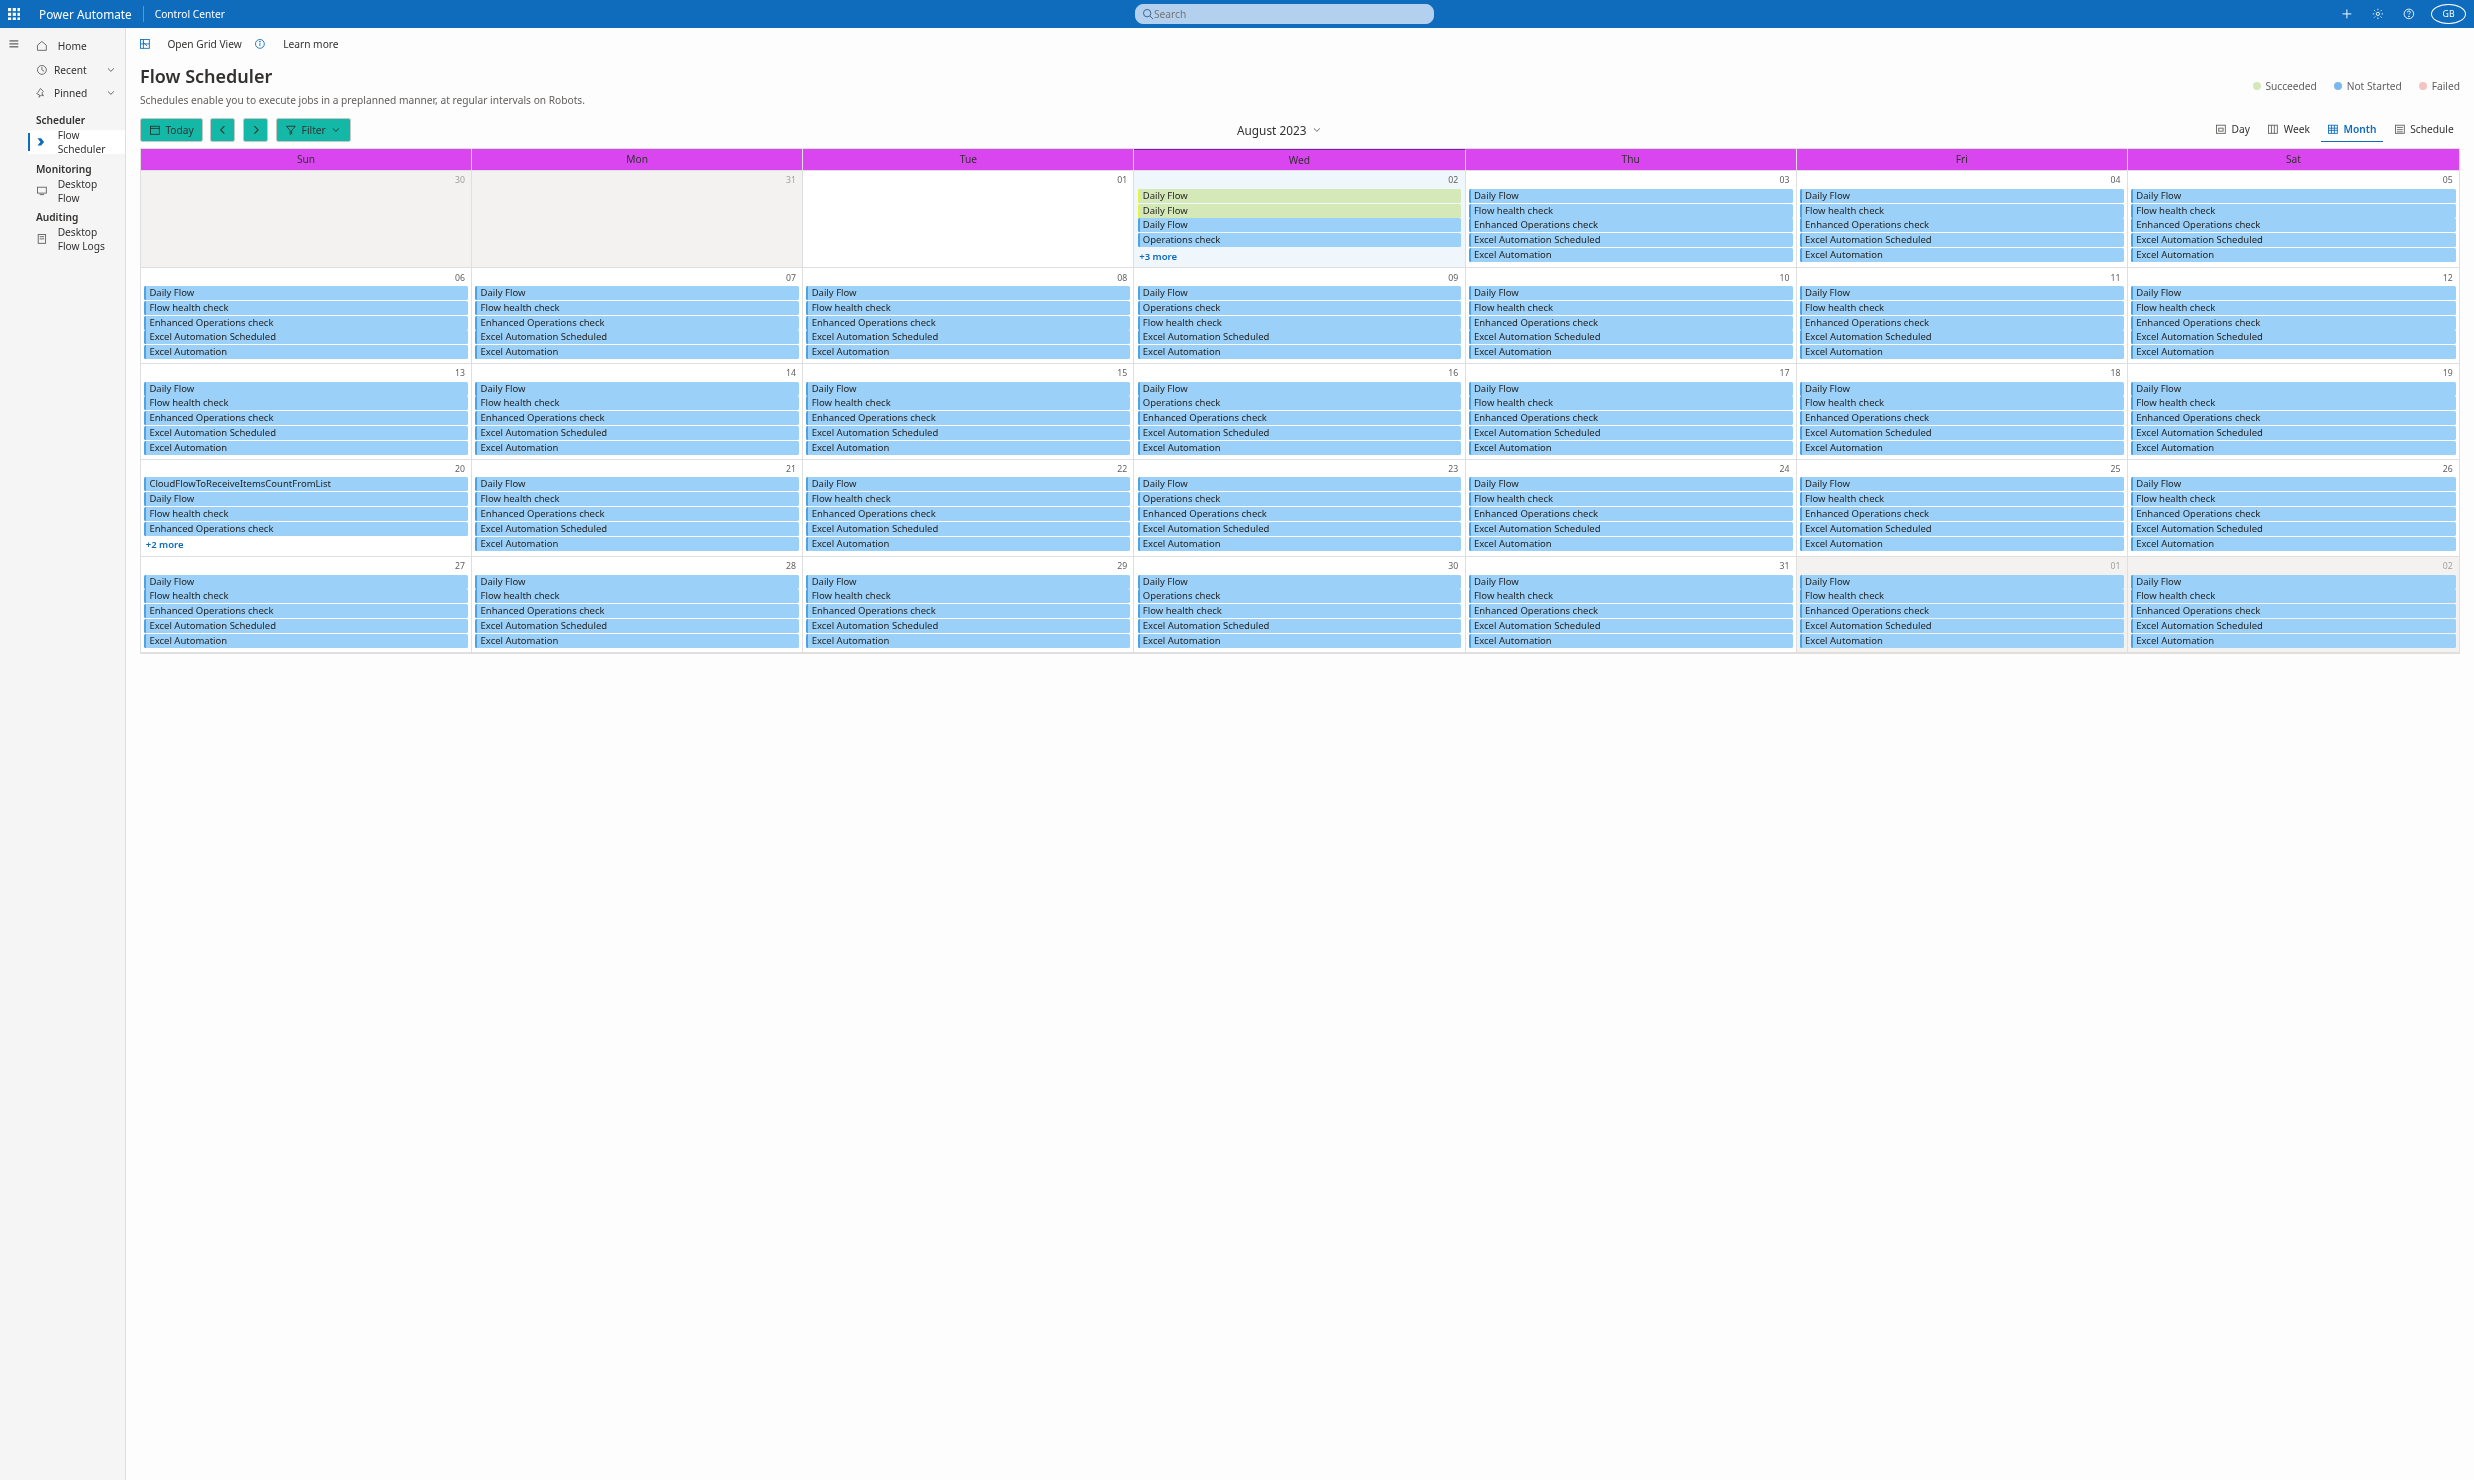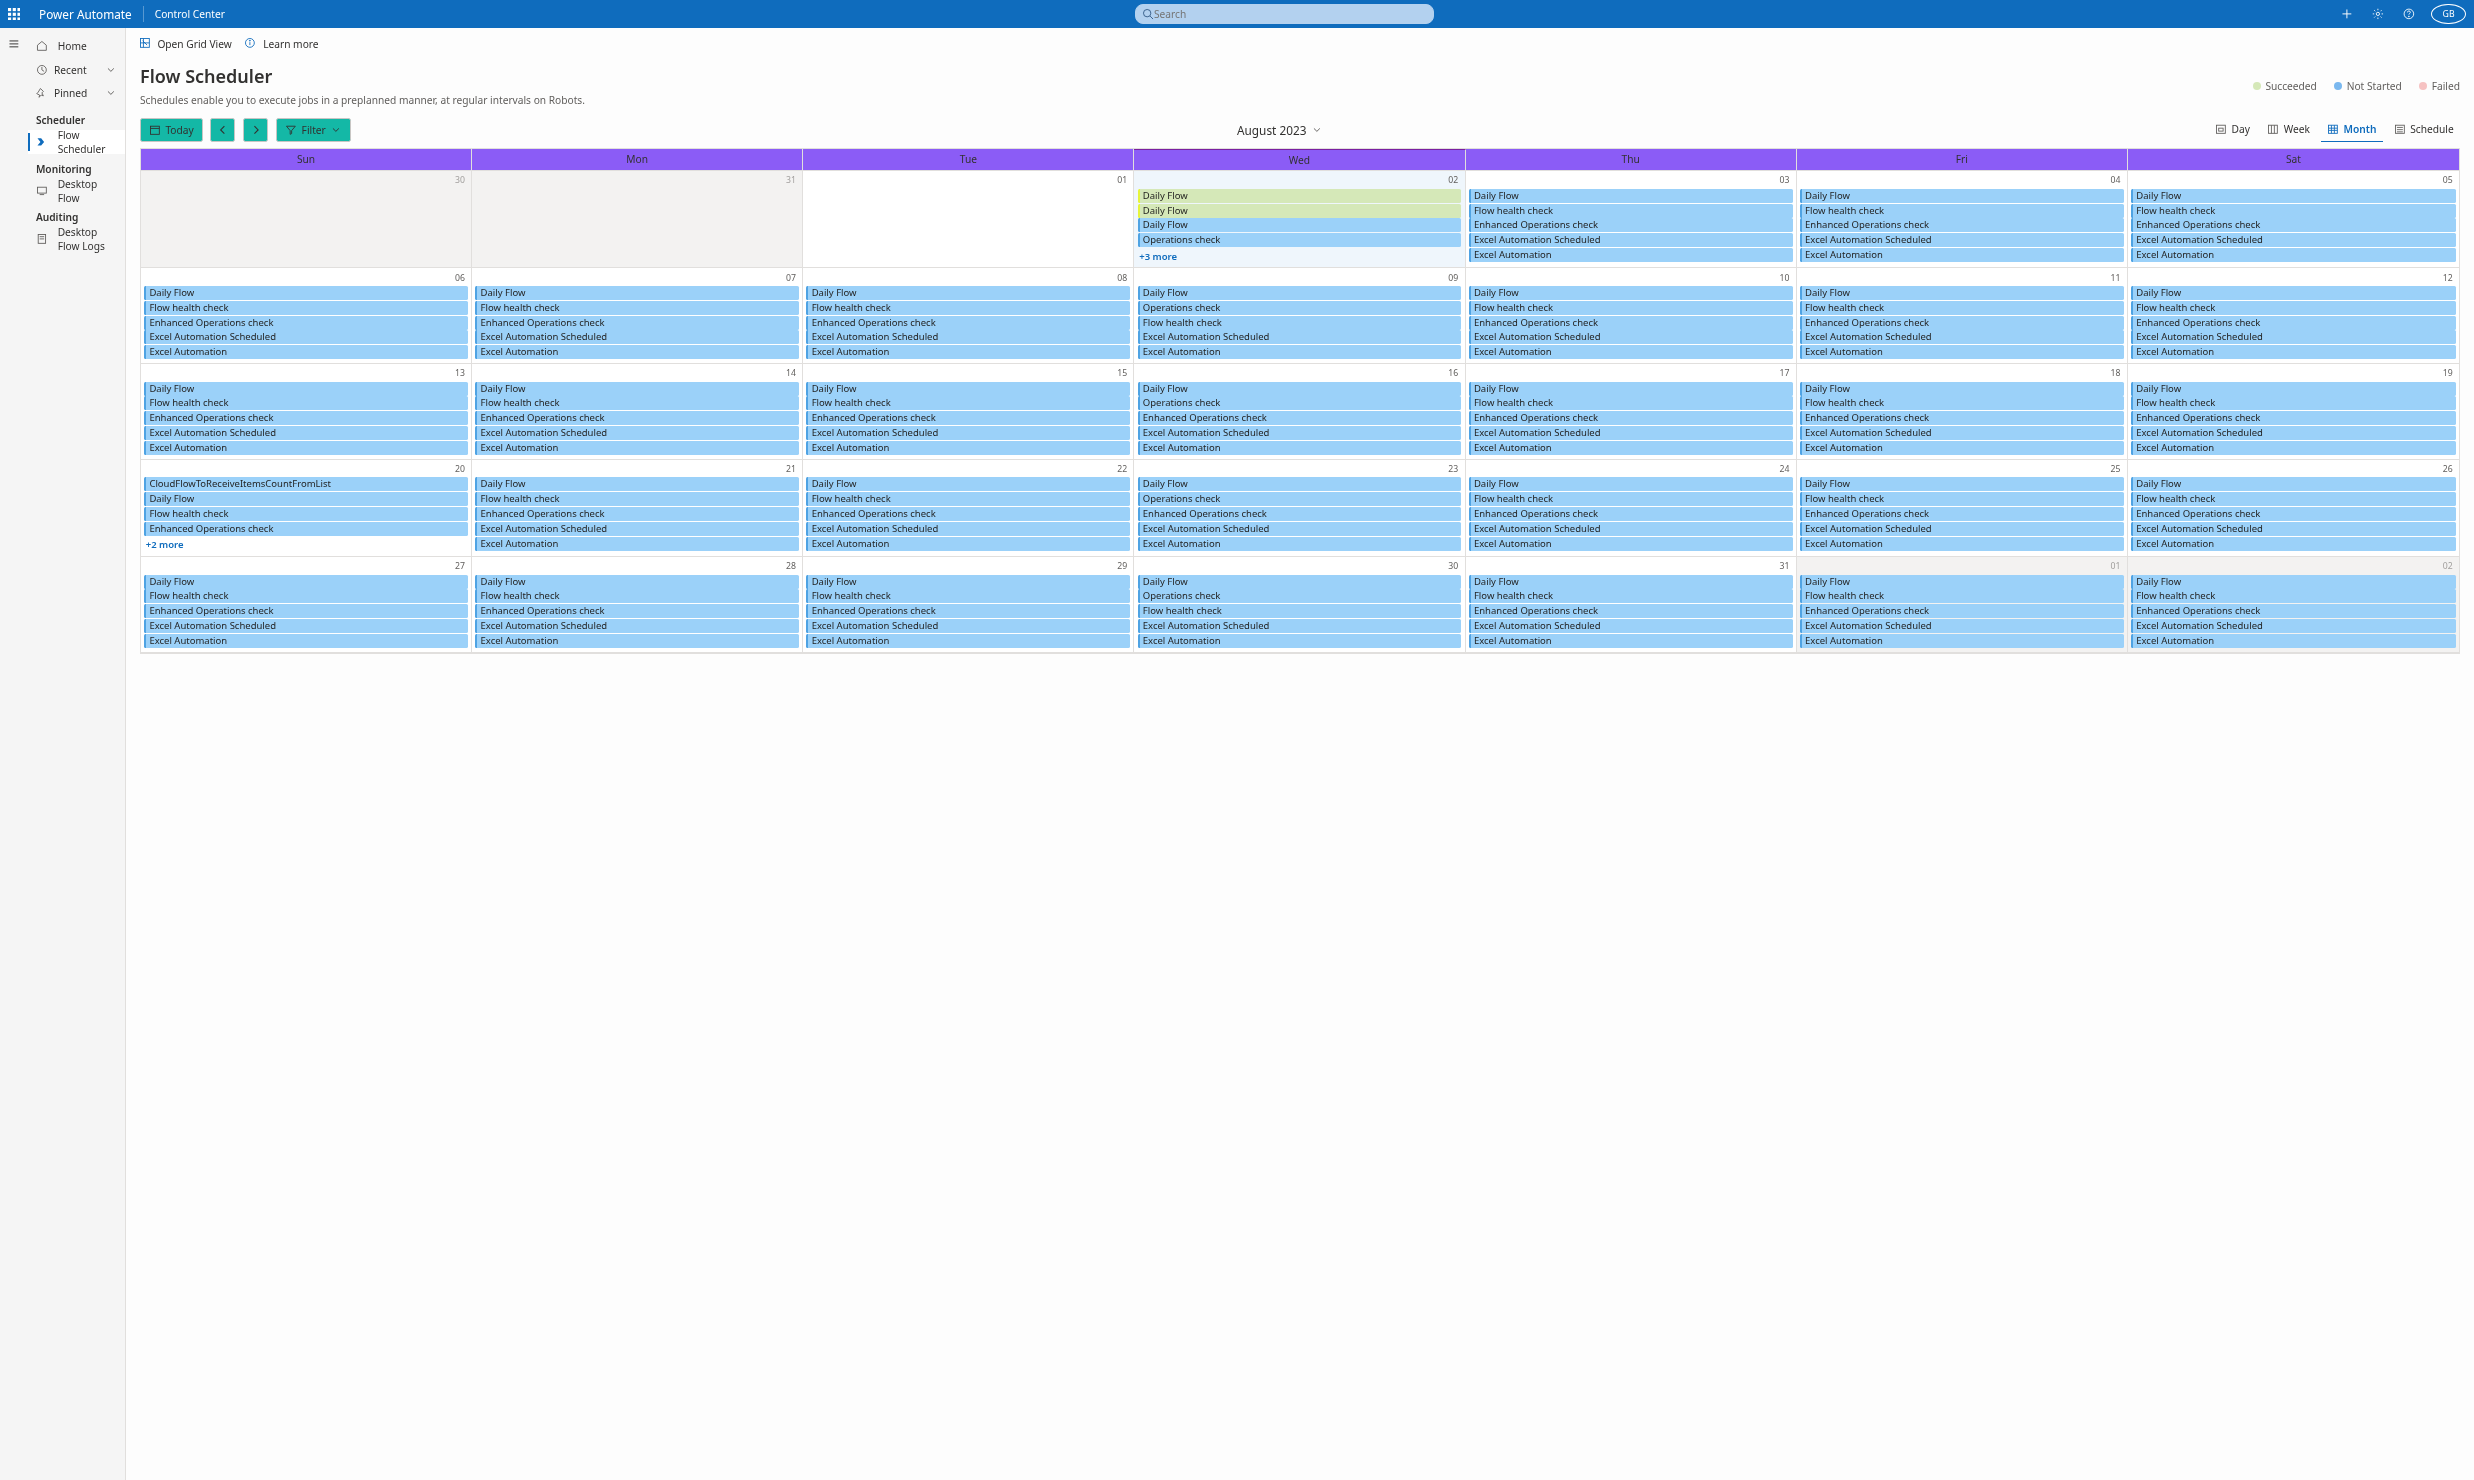--- a/index.html
+++ b/index.html
@@ -19,36 +19,36 @@
 .rail{width:28px;background:#f5f5f5;border-right:0;padding-top:9.5px;display:flex;justify-content:center}
 .hamburger{cursor:pointer}
 .sidebar{width:98px;background:#f5f5f5;border-right:0.8px solid #e1dfdd;padding-top:6.3px;font-size:10.2px}
 .sb-item{display:flex;align-items:center;gap:10px;height:23.6px;padding:0 7.9px;cursor:pointer;position:relative}
 .sb-item.with-chev{justify-content:space-between}
 .sb-sect{font-weight:600;padding:7.9px 7.9px 3.2px;font-size:10.2px}
 .sb-item.active{background:#fff;font-weight:400}
 .sb-item.active::before{content:"";position:absolute;left:0;top:3.2px;bottom:3.2px;width:2.4px;background:#0f6cbd}
 .main{flex:1;overflow:auto;background:#fdfdfd}
 .cmdbar{height:31.5px;display:flex;align-items:center;gap:12.6px;padding:0 12.6px;border-bottom:0}
-.cmd-link{display:flex;gap:7px;color:#323130;cursor:pointer;font-size:10.2px}
+.cmd-link{display:flex;align-items:center;gap:17px;color:#323130;cursor:pointer;font-size:10.2px}
 .title-block{padding:4.7px 14px 7.9px}
 .title{font-size:18px;font-weight:600;margin-bottom:4.7px}
 .subtitle{color:#605e5c;font-size:10.2px}
 .title-row{display:flex;justify-content:space-between;align-items:flex-end}
 .legend{display:flex;gap:17.3px;align-items:center;font-size:10.2px;color:#605e5c}
 .legend .dot{width:7.9px;height:7.9px;border-radius:50%;display:inline-block;margin-right:4.7px}
 .toolbar{display:flex;align-items:center;padding:3.2px 14px 6.3px;gap:7.9px}
 .btn{height:23.6px;border:0.8px solid #c8c6c4;background:#14b8a6;border-radius:2.4px;display:flex;align-items:center;padding:0 7.9px;gap:4.7px;cursor:pointer;font-size:10.2px}
 .btn.icon-only{width:25px;justify-content:center;padding:0}
 .spacer{flex:1}
 .month-picker{display:flex;align-items:center;gap:4.7px;font-size:11.8px;cursor:pointer}
 .view-tabs{display:flex;gap:4.7px}
 .vtab{display:flex;align-items:center;gap:4.7px;padding:0 6.3px;height:23.6px;cursor:pointer;border-bottom:1.6px solid transparent;font-size:10.2px;color:#323130}
 .vtab.active{border-bottom-color:#0f6cbd;color:#0f6cbd;font-weight:600}
-.calendar{border:0.8px solid #e1dfdd;margin:0 14px 15.8px;background:#8b5cf6}
+.calendar{border:0.8px solid #e1dfdd;margin:0 14px 15.8px;background:#d946ef}
 .cal-head{display:grid;grid-template-columns:repeat(7,1fr);border-bottom:0.8px solid #e1dfdd}
 .cal-head div{text-align:center;padding:3.2px 0;font-size:10.2px;font-weight:400;border-right:0.8px solid #e1dfdd}
 .cal-head div:last-child{border-right:0}
 .cal-head div.today-col{border-top:1.6px solid #7b1fa2}
 .cal-grid{display:grid;grid-template-columns:repeat(7,1fr)}
 .cell{border-right:0.8px solid #e1dfdd;border-bottom:0.8px solid #e1dfdd;min-height:93px;padding:1.6px 1.6px 3.2px;position:relative;background:#fff}
 .cell:nth-child(7n){border-right:0}
 .cell.off{background:#f3f2f1}
 .cell.today{background:#eff6fc}
 .date-num{text-align:right;font-size:8.7px;color:#605e5c;padding:1.6px 4.7px 1.6px 0}

